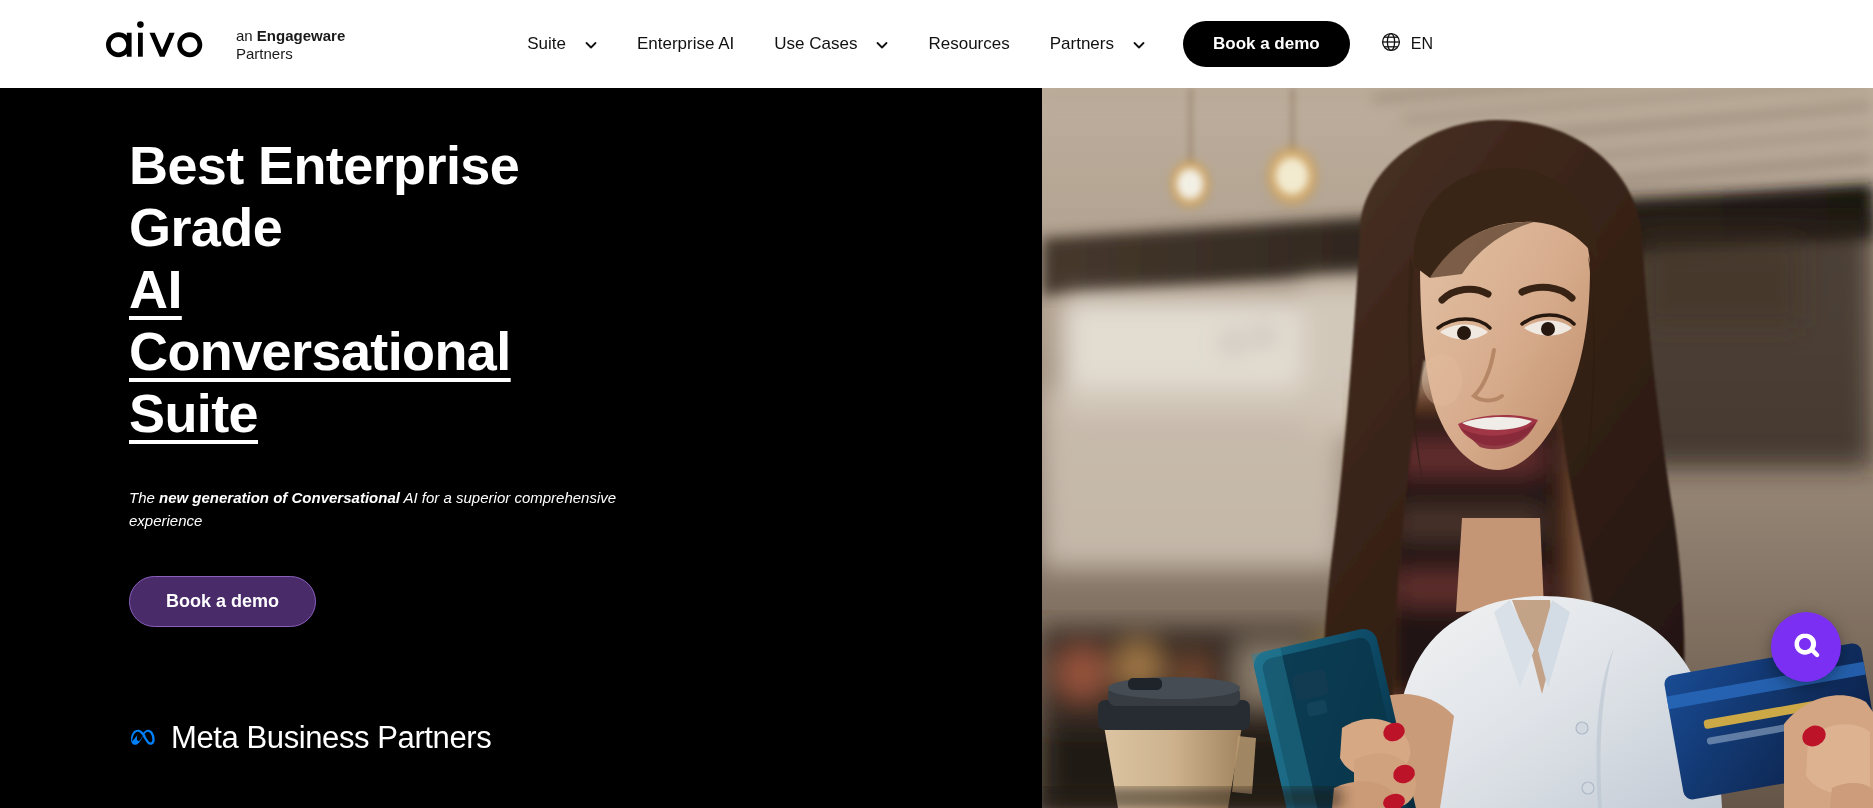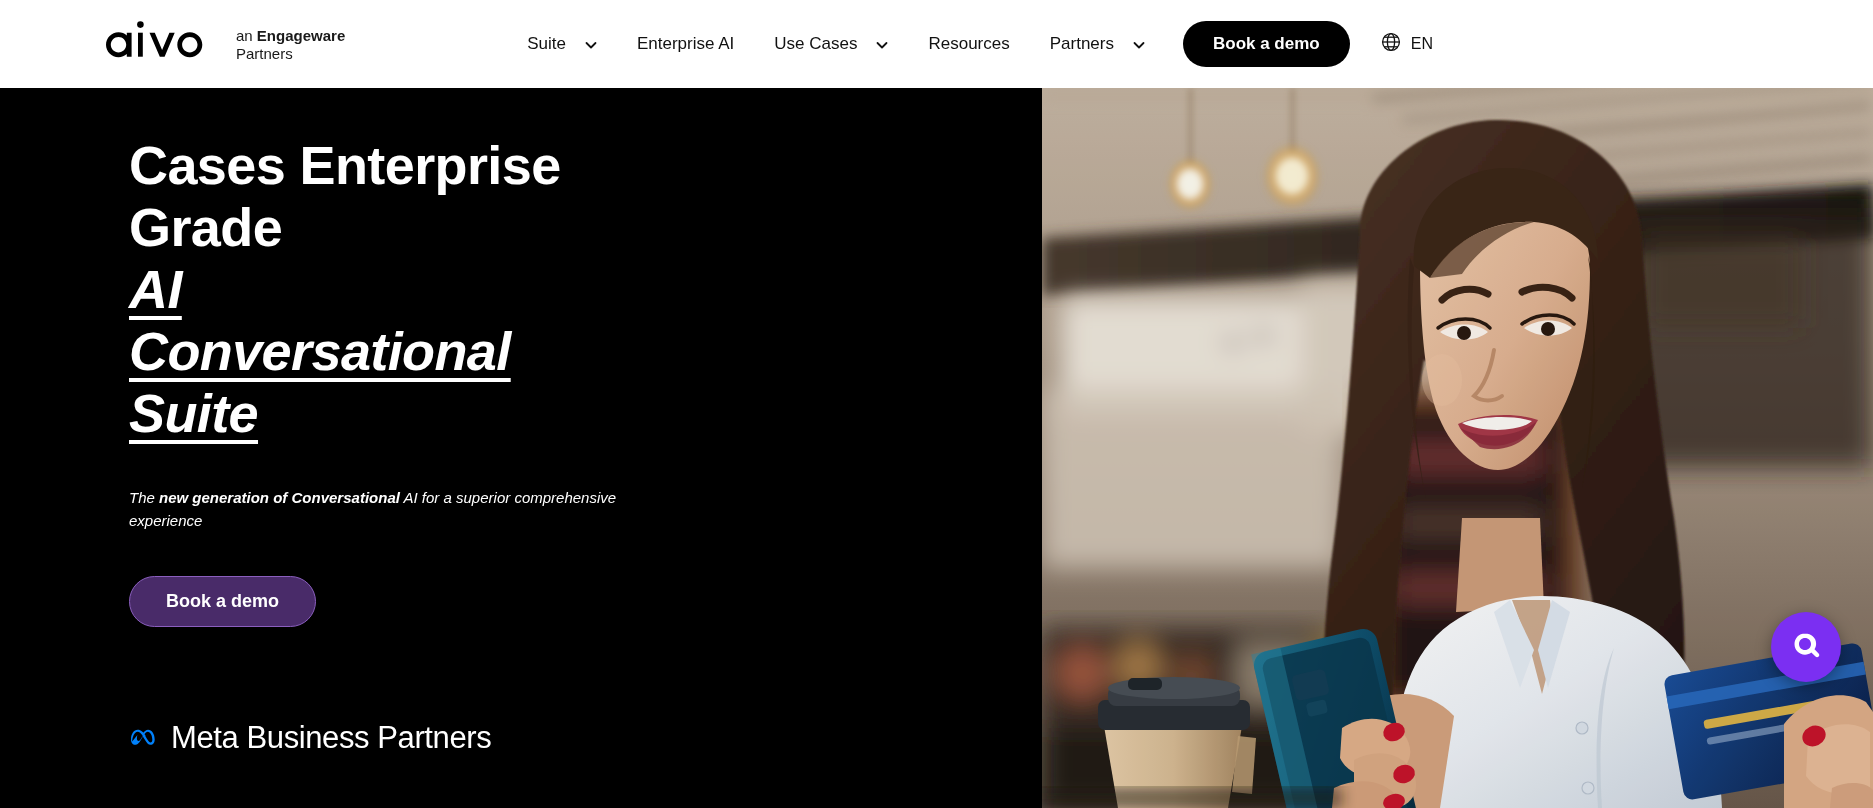--- a/index.html
+++ b/index.html
@@ -77,21 +77,21 @@
     background:#000;
   }
   .hero-copy { position:absolute; left:129px; top:46px; width:760px; }
   h1.headline {
     color:#fff; font-weight:700;
     font-size:54px; line-height:62px;
     letter-spacing:-0.6px;
     font-family:"Liberation Sans", sans-serif;
   }
   .hl-plain { display:block; }
-  .hl-underline { display:block;font-style:italic; }
+  .hl-underline { display:block; }
   .hl-underline .u {
     text-decoration:underline;
     text-decoration-thickness:4px;
     text-underline-offset:8px;
   }
   .sub {
     margin-top:42px;
     color:#fff; font-size:15px; line-height:23px;
     font-weight:400; max-width:520px;font-style:italic;
   }
@@ -214,21 +214,21 @@
       <span class="lang-label">EN</span>
     </div>
   </div>
 
   <div class="hero">
 
     <div class="hero-left">
       <div class="hero-copy">
 
         <h1 class="headline">
-          <span class="hl-plain">Cases Enterprise</span>
+          <span class="hl-plain">Best Enterprise</span>
           <span class="hl-plain">Grade</span>
           <span class="hl-underline"><span class="u">AI</span></span>
           <span class="hl-underline"><span class="u">Conversational</span></span>
           <span class="hl-underline"><span class="u">Suite</span></span>
         </h1>
 
         <p class="sub"><span>The </span><b>new generation of Conversational</b><span> AI for a superior comprehensive experience</span></p>
 
         <div class="cta">Book a demo</div>
       </div>

